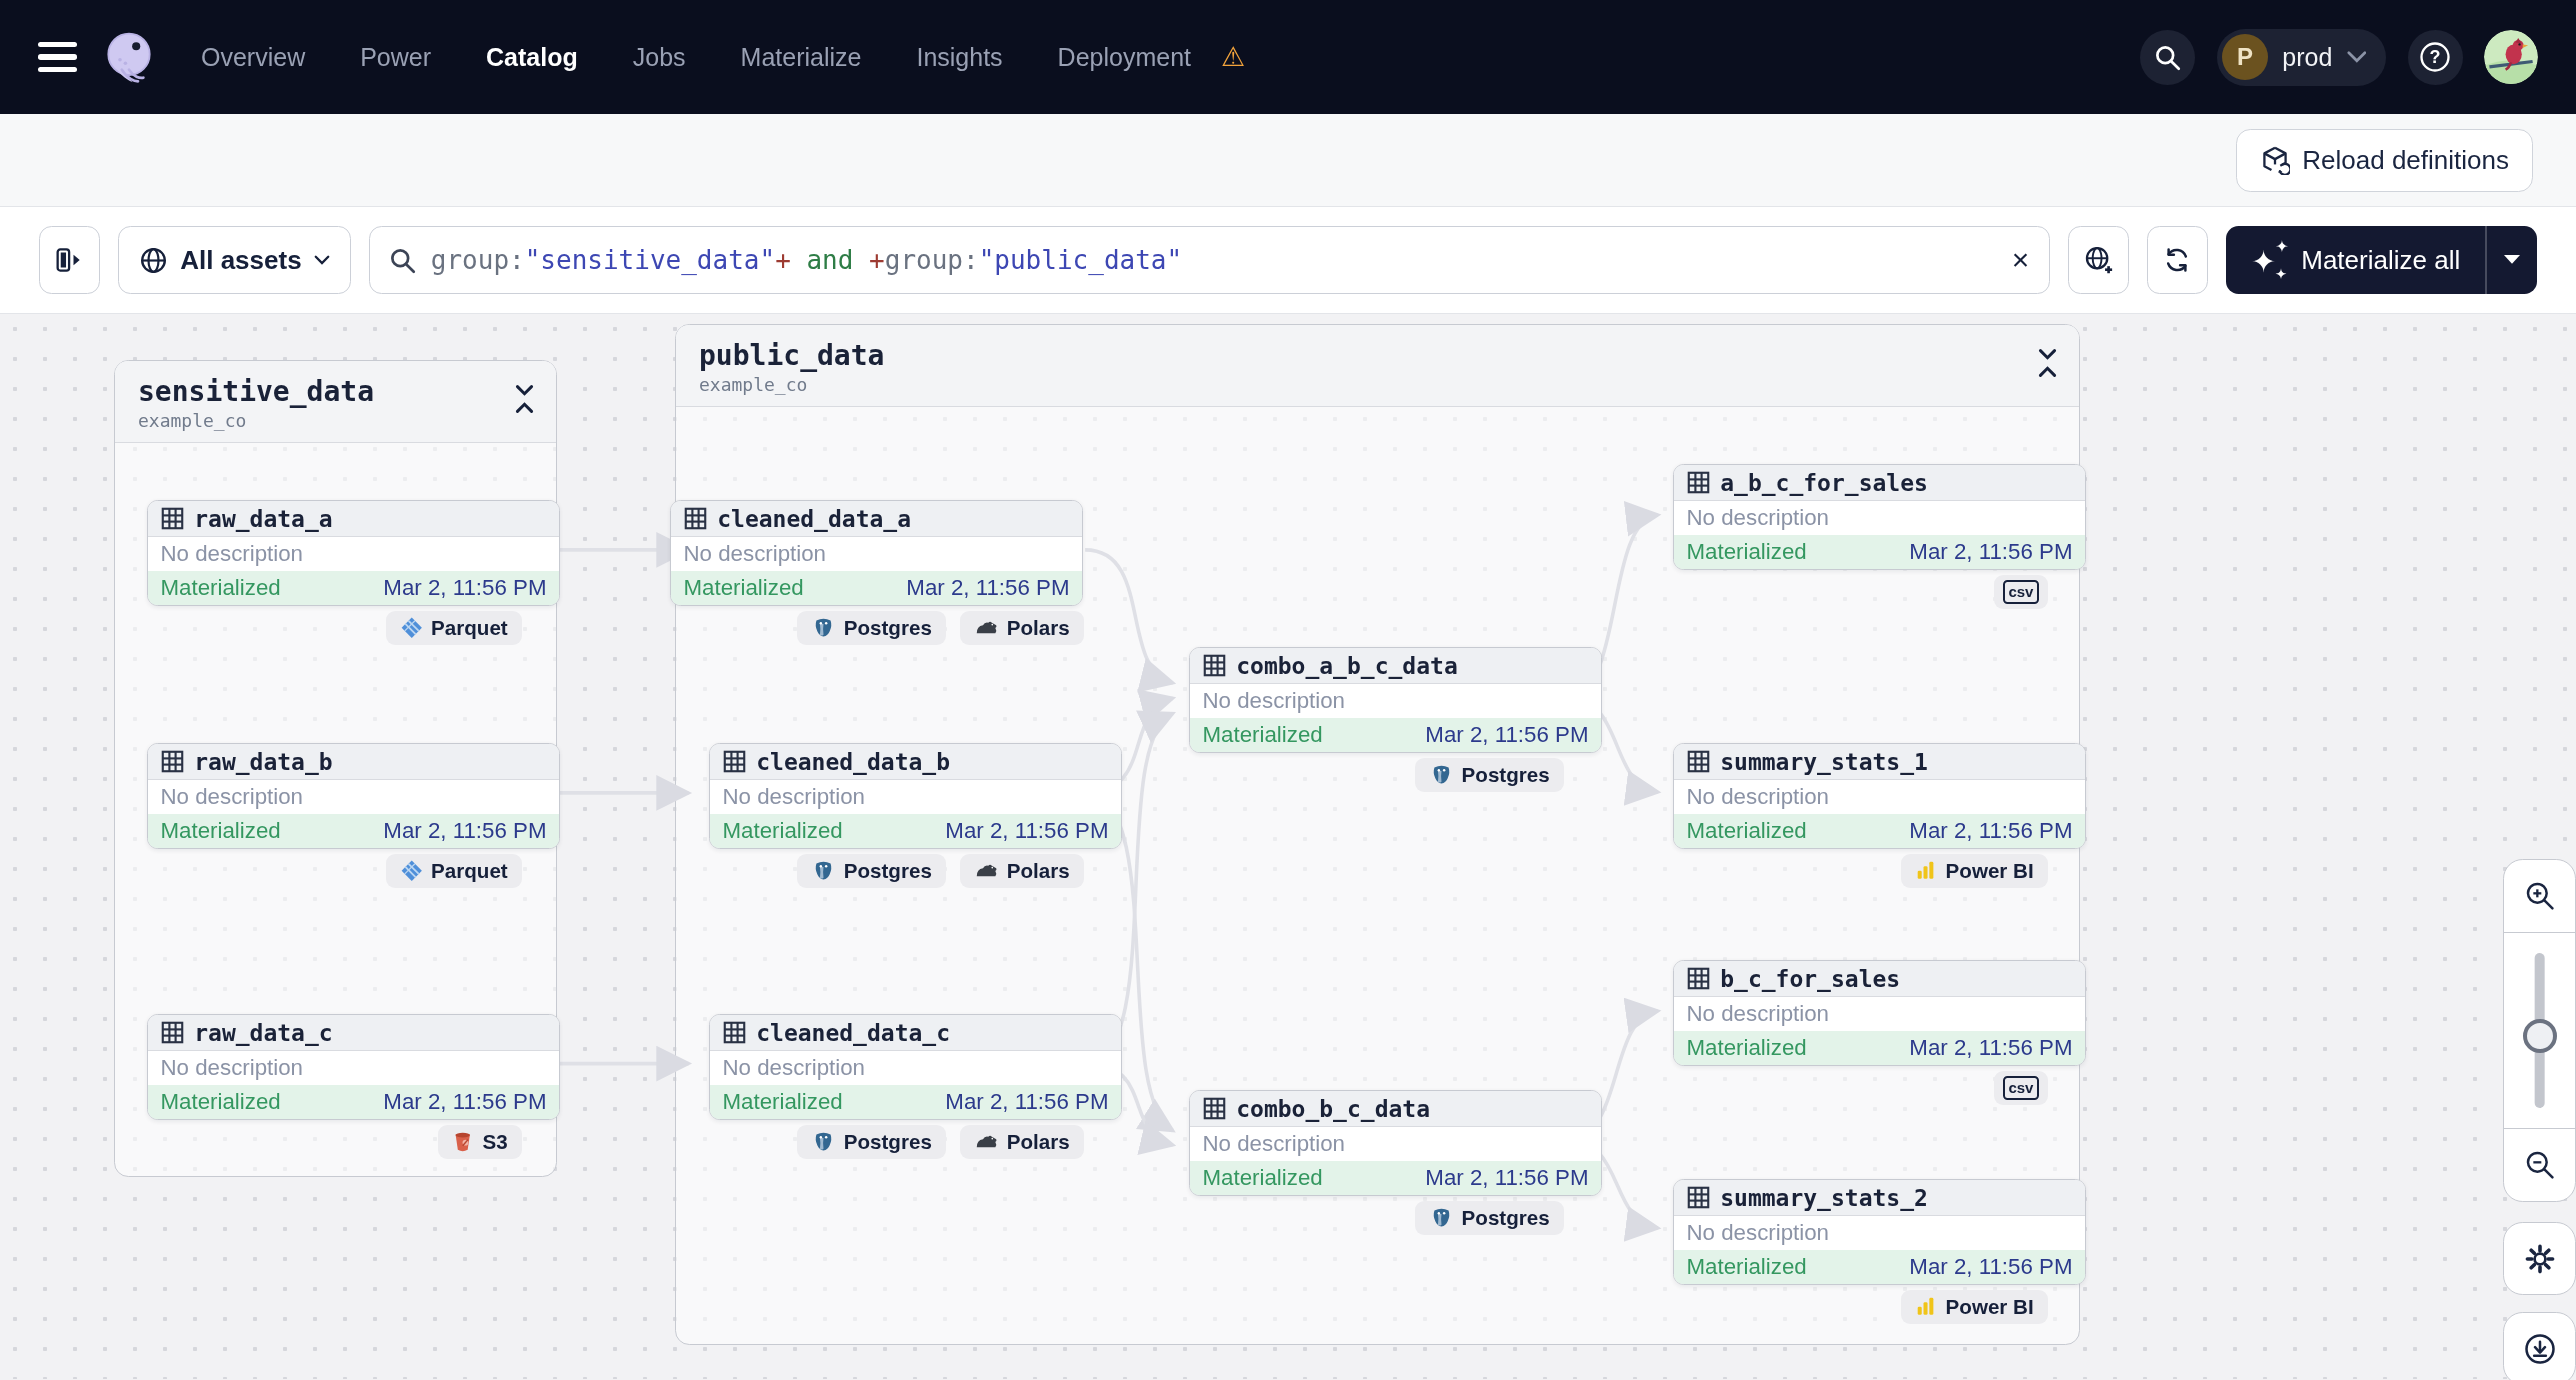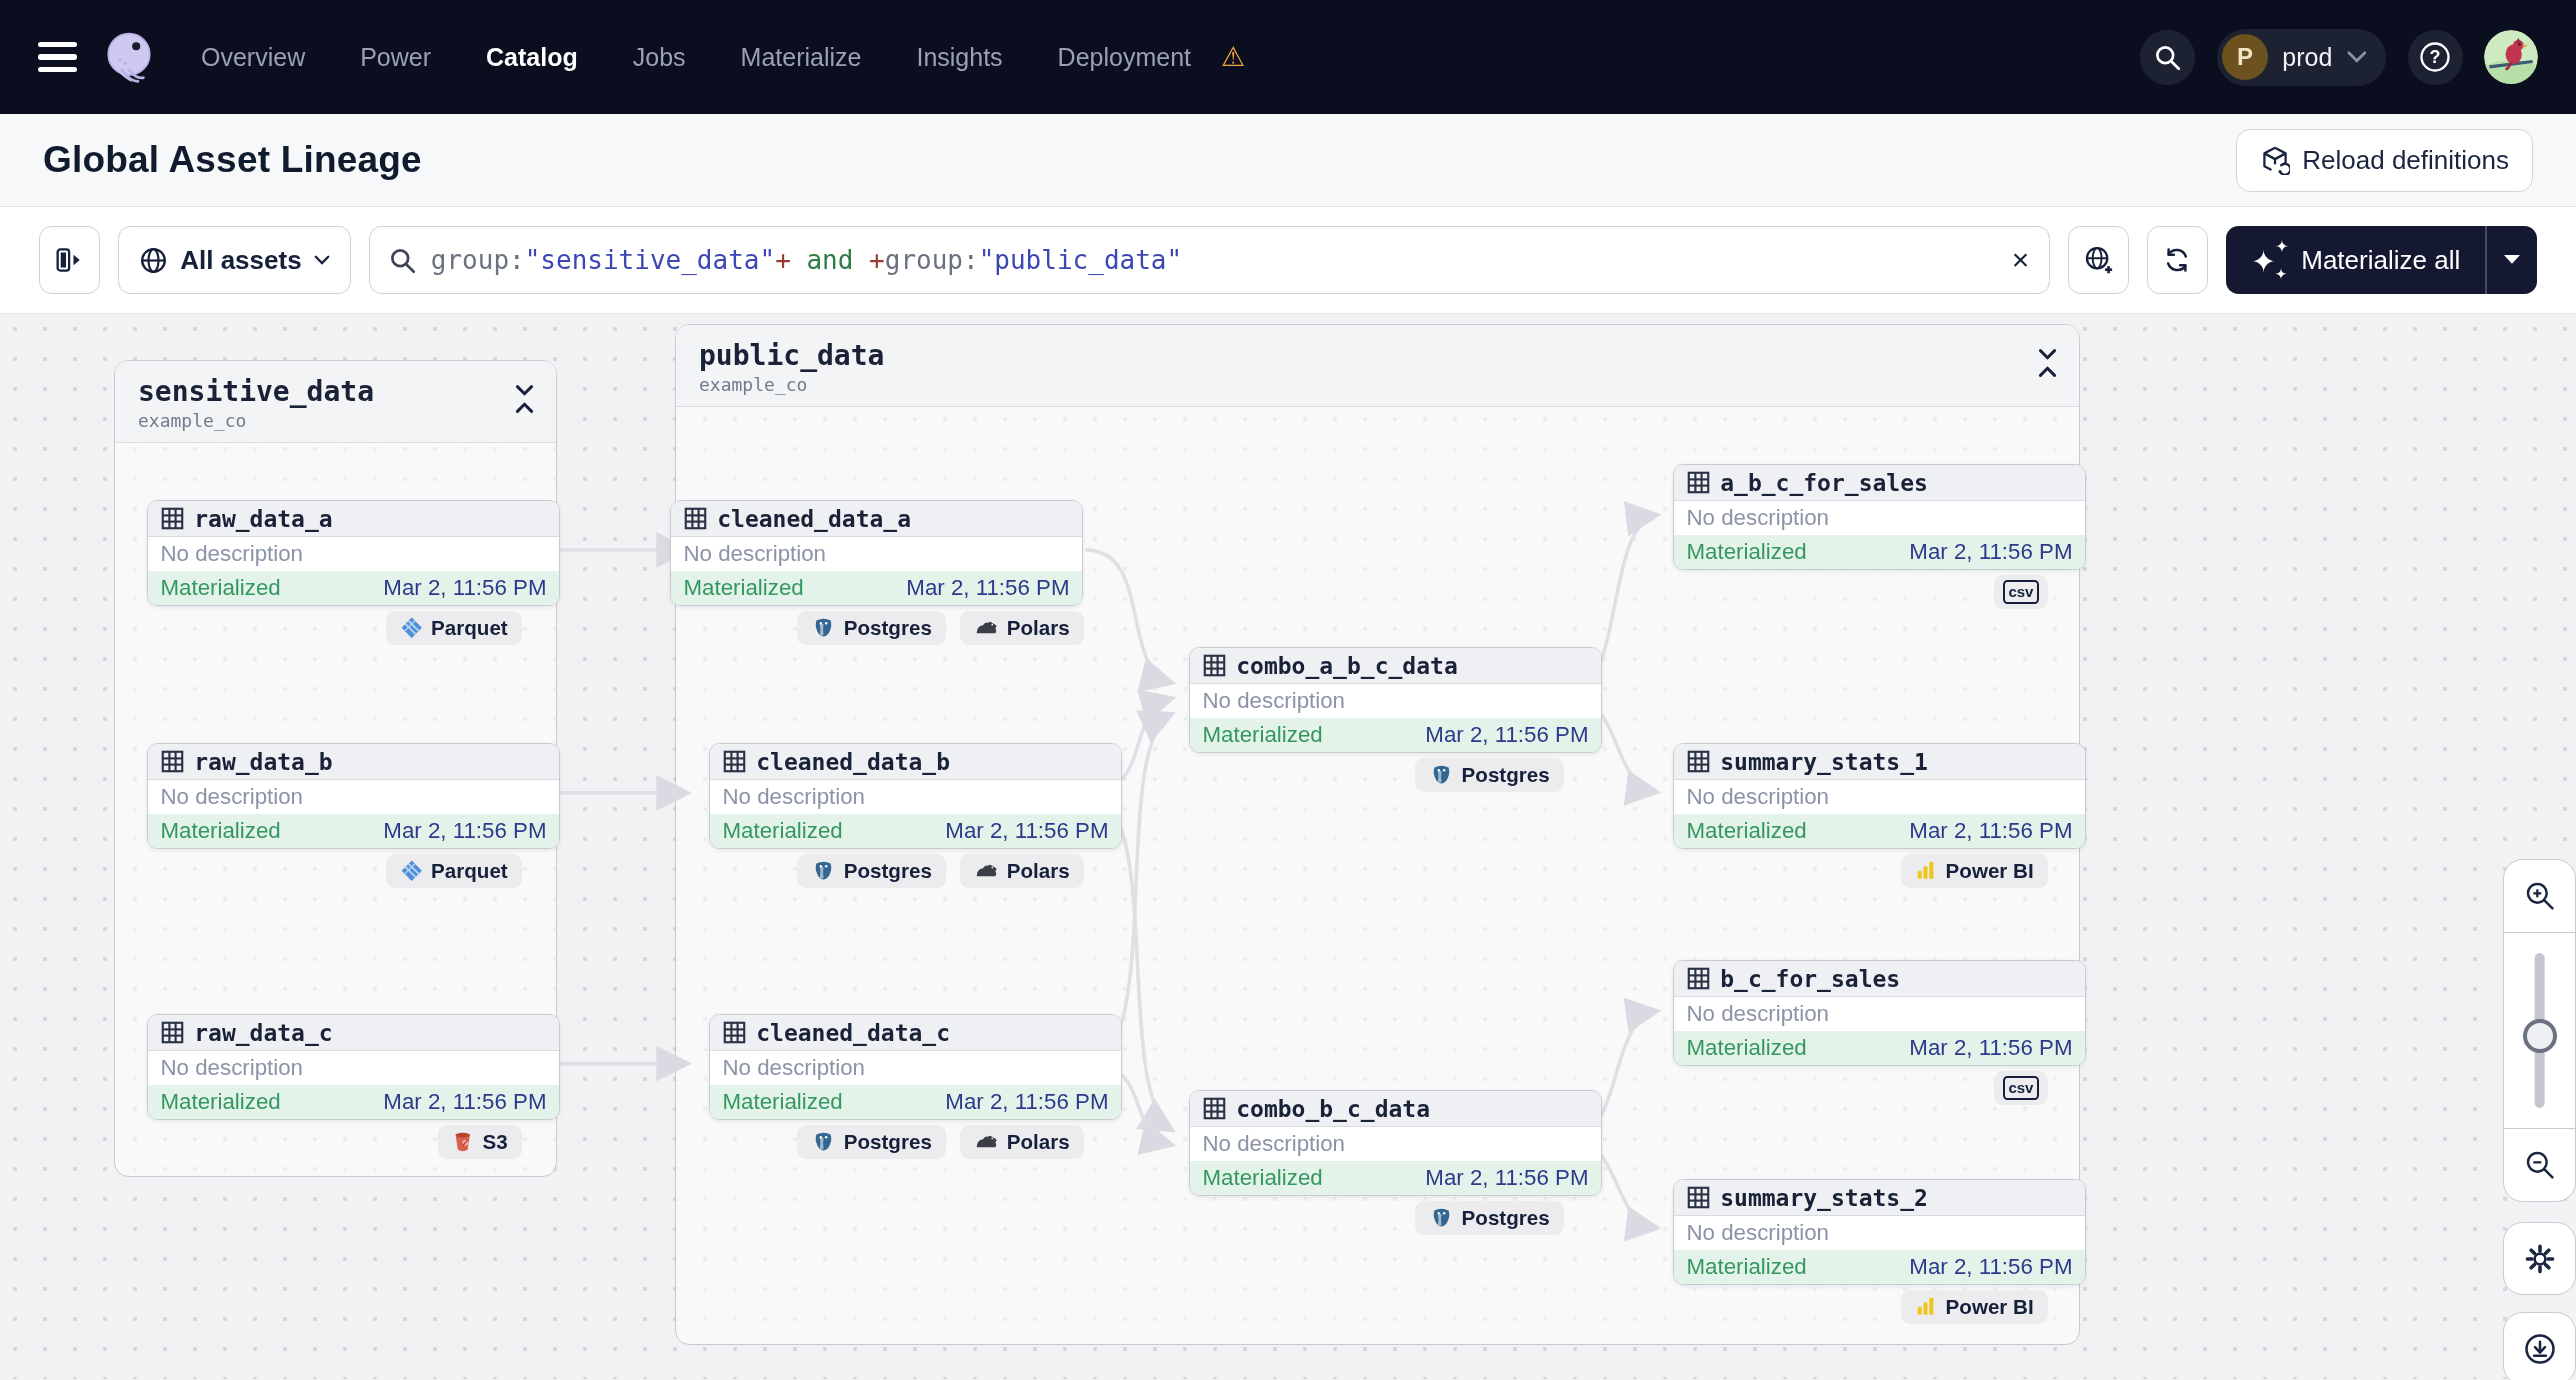--- a/index.html
+++ b/index.html
@@ -138,21 +138,20 @@
           <path d="M38 9 L42 15 L35 14 Z" fill="#a32740"></path>
           <path d="M43 16 L49 17 L43 20 Z" fill="#e8a33c"></path>
           <circle cx="39.5" cy="16" r="1.3" fill="#1d1d1d"></circle>
           <path d="M30 36 Q28 42 24 44" stroke="#a32740" stroke-width="3" fill="none"></path>
         </svg>
     </div>
   </div>
 </div>
 
 <div class="titlebar">
-  <div class="page-title">Global Asset Lineage</div>
   <button class="reload-btn">
     <svg width="30" height="30" viewBox="0 0 34 34">
       <path d="M17 3 L29 9.5 L29 20 L23 23.4" fill="none" stroke="#1a2540" stroke-width="2.6" stroke-linejoin="round"></path>
       <path d="M17 3 L5 9.5 L5 24 L13 28.4" fill="none" stroke="#1a2540" stroke-width="2.6" stroke-linejoin="round"></path>
       <path d="M5 9.5 L17 16 L29 9.5" fill="none" stroke="#1a2540" stroke-width="2.6" stroke-linejoin="round"></path>
       <path d="M17 16 L17 22" stroke="#1a2540" stroke-width="2.6"></path>
       <path d="M25.5 22 a6.2 6.2 0 1 1 -3 7.8" fill="none" stroke="#1a2540" stroke-width="2.6" stroke-linecap="round"></path>
       <path d="M20.5 31.5 L22.2 28.4 L25.4 30.2 Z" fill="#1a2540"></path>
     </svg>
     <span>Reload definitions</span>

